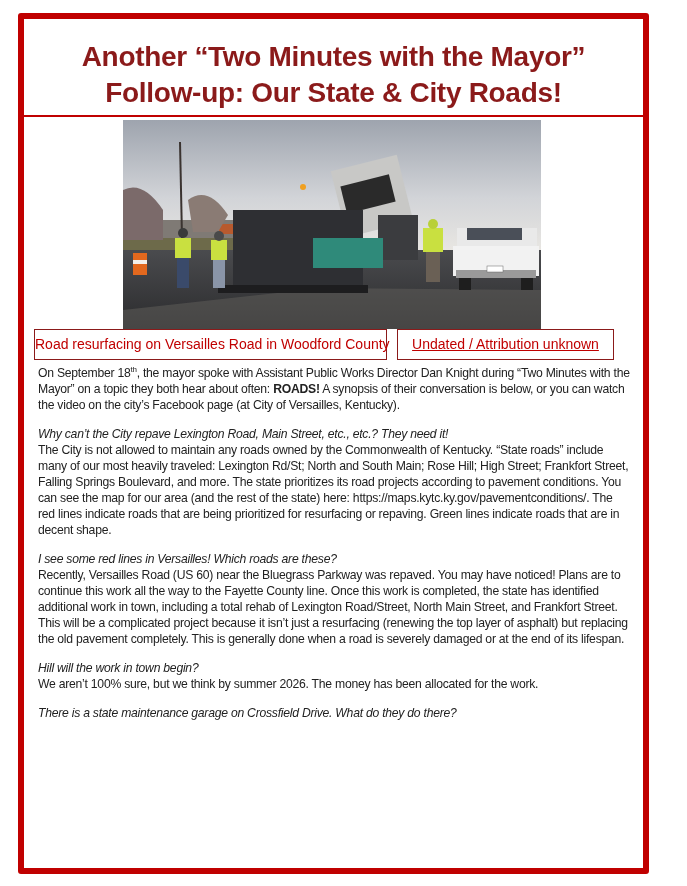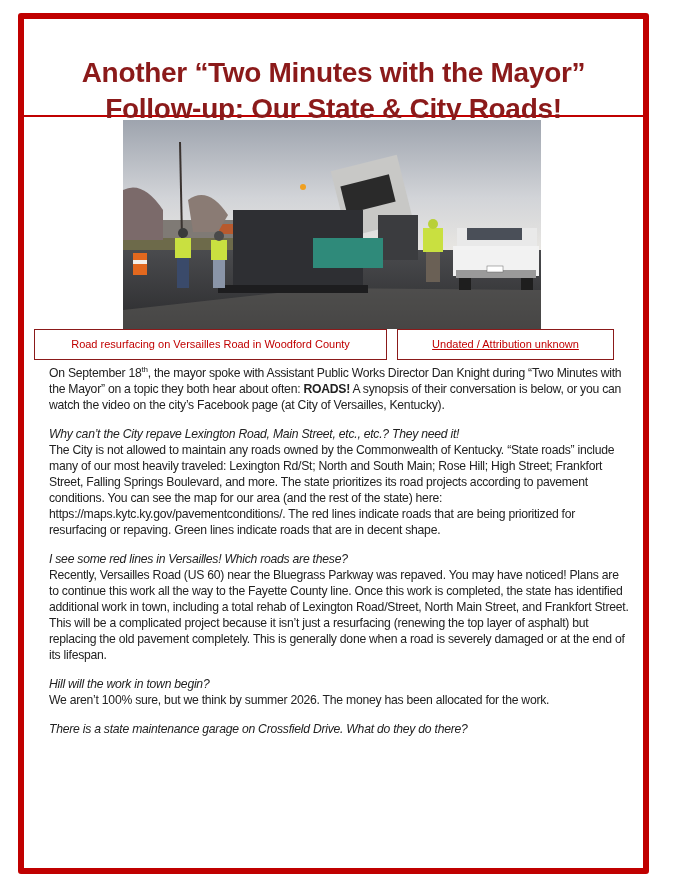--- a/index.html
+++ b/index.html
@@ -2,35 +2,35 @@
 <html><head>
 <meta charset="utf-8">
 <style>
   html, body { margin: 0; padding: 0; background: #ffffff; }
   body { width: 687px; height: 886px; position: relative; overflow: hidden;
          font-family: "Liberation Sans", sans-serif; }
   .frame { position: absolute; left: 18px; top: 13px; width: 619px; height: 849px;
            border: 6px solid #c00000; border-radius: 3px; background: #fff; }
   .title-box { position: absolute; left: 0; top: 0; width: 619px; height: 96px;
                border-bottom: 2px solid #c00000; text-align: center; }
-  .title { margin: 16px; padding-top: 20px; font-family: "Liberation Sans", sans-serif;
+  .title { margin: 0; padding-top: 20px; font-family: "Liberation Sans", sans-serif;
            font-weight: bold; font-size: 28px; line-height: 36px; color: #8b1a1a;
            letter-spacing: -0.3px; }
   .photo { position: absolute; left: 99px; top: 101px; width: 418px; height: 209px;
            overflow: hidden; background: #b9bcc4; }
   .photo svg { display: block; width: 100%; height: 100%; }
   .caption { position: absolute; top: 310px; height: 29px; border: 1px solid #8b1a1a;
-             background: #fff; color: #c00000; font-size: 11px; line-height: 29px;
+             background: #fff; color: #c00000; font-size: 14px; line-height: 29px;
              text-align: center; white-space: nowrap; }
   .caption.c1 { left: 10px; width: 351px; }
   .caption.c2 { left: 373px; width: 215px; text-decoration: underline; }
   .body { position: absolute; left: 14px; top: 346px; width: 592px;
           font-family: "Liberation Sans", sans-serif; font-size: 12.2px; line-height: 16px;
           color: #222; letter-spacing: -0.25px; }
-  .body p { margin: 0 0 13px 11px; }
+  .body p { margin: 0 0 13px 0; }
   .q { font-style: italic; font-weight: normal; display: block; }
   sup { font-size: 8px; line-height: 0; }
   .stray-tick { position: absolute; left: 326px; top: 13px; width: 1px; height: 5px; background: #fff; }
 </style>
 </head>
 <body>
 
 <div class="frame">
   <div class="stray-tick"></div>
 

